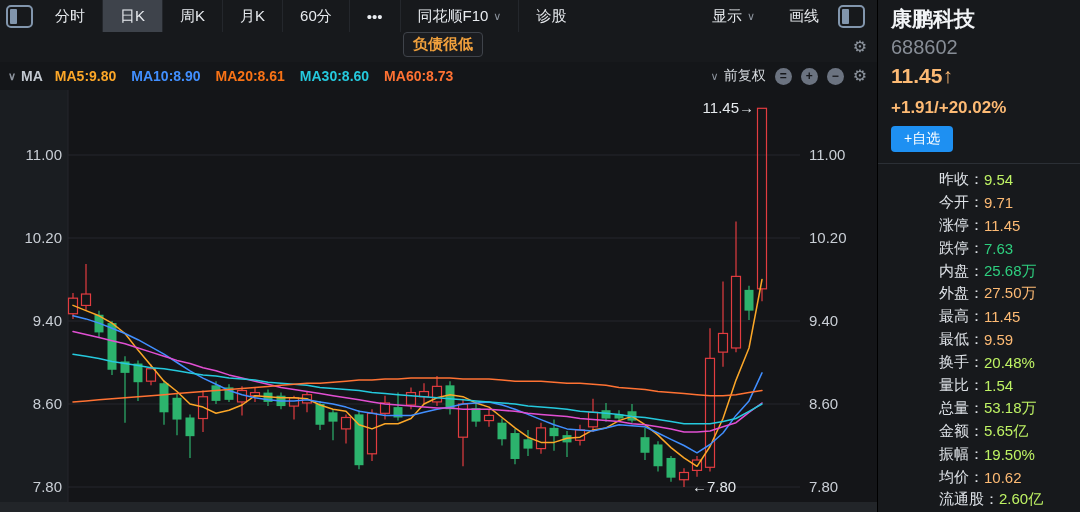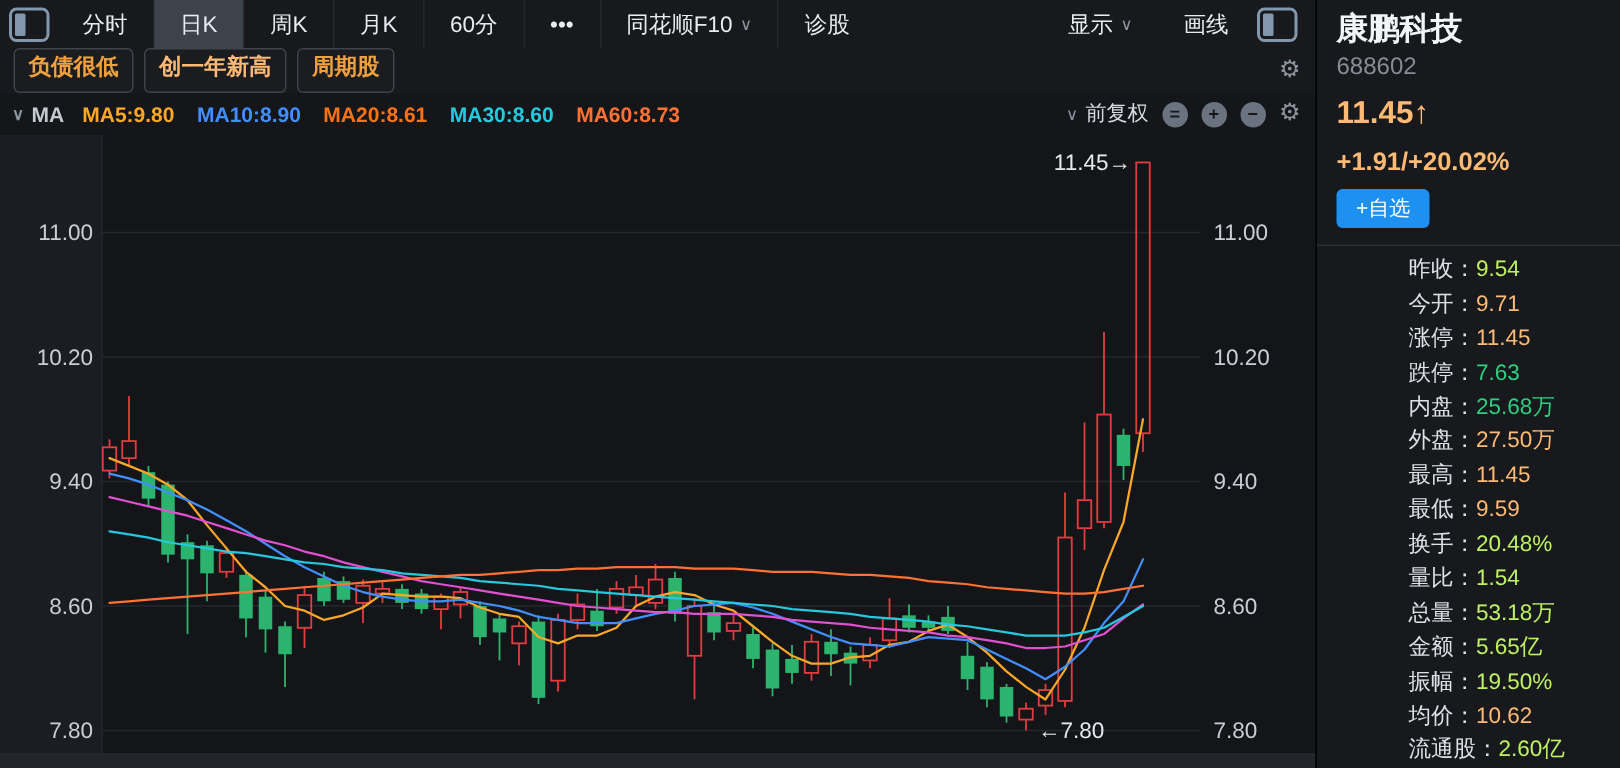--- a/index.html
+++ b/index.html
@@ -17,21 +17,21 @@
   .tab { display:flex; align-items:center; justify-content:center; padding:0 17px;
          font-size:15px; color:#e8ebef; border-left:1px solid #24272c; white-space:nowrap; cursor:default; }
   .tab:first-of-type { border-left:none; }
   .tab.selected { background:#3e434b; }
   .chev { color:#8d949e; font-size:11px; margin-left:5px; }
   .tb-spacer { flex:1; }
   .tb-right { display:flex; align-items:center; }
 
   
   .tagsrow { position:absolute; left:0; top:32px; width:877px; height:30px; background:#17191c;
-             display:flex; padding-left:9px; gap:7px; }
+             display:flex; align-items:center; padding-left:9px; gap:7px;flex-direction:column; }
   .chip { border:1px solid #3f434a; border-radius:4px; padding:2px 9px; font-size:15px;
           font-weight:bold; background:#1a1c20; white-space:nowrap; }
   .gear { color:#8d949e; font-size:16px; line-height:1; }
   .tagsrow .gear { position:absolute; right:10px; top:7px; }
 
   
   .marow { position:absolute; left:0; top:62px; width:877px; height:28px; background:#141619;
            display:flex; align-items:center; font-size:14px; padding:0 10px 0 8px; }
   .marow .toggle { color:#c3c9d1; font-weight:bold; margin-right:12px; display:flex; align-items:center; gap:5px;}
   .ma-item { margin-right:15px; font-weight:bold; white-space:nowrap; }
@@ -41,21 +41,21 @@
           display:flex; align-items:center; justify-content:center; font-size:12px; font-weight:bold; line-height:1; }
 
   
   #chart { position:absolute; left:0; top:90px; }
   .bottomstrip { position:absolute; left:0; top:502px; width:877px; height:10px; background:#222529; }
 
   
   .rightpanel { position:absolute; left:877px; top:0; width:203px; height:512px;
                 background:#17191c; border-left:1px solid #000; }
   .stk-name  { position:absolute; left:13px; top:5px;  font-size:21px; font-weight:bold; color:#f2f4f6; }
-  .stk-code  { position:absolute; left:13px; top:36px; font-size:16px; color:#878d96; }
+  .stk-code  { position:absolute; left:13px; top:36px; font-size:20px; color:#878d96; }
   .stk-price { position:absolute; left:13px; top:64px; font-size:21px; font-weight:bold; }
   .stk-chg   { position:absolute; left:13px; top:98px; font-size:17px; font-weight:bold; }
   .watch-btn { position:absolute; left:13px; top:126px; background:#1e90f2; color:#fff;
                font-size:14px; padding:4px 13px; border:none; border-radius:4px; }
   .pdivider  { position:absolute; left:0; top:163px; width:100%; height:1px; background:#2b2f35; }
   .stats { position:absolute; left:13px; right:4px; top:168px; }
   .stat-row { display:flex; align-items:center; height:22.9px; font-size:15px; }
   .stat-row .lbl { color:#dde1e6; min-width:59px;padding-left:48px; }
   .c-up { color:#fdba74; } .c-down { color:#2ecf7f; } .c-neutral { color:#bef264; }
   .c-orange { color:#f0a03c; }

